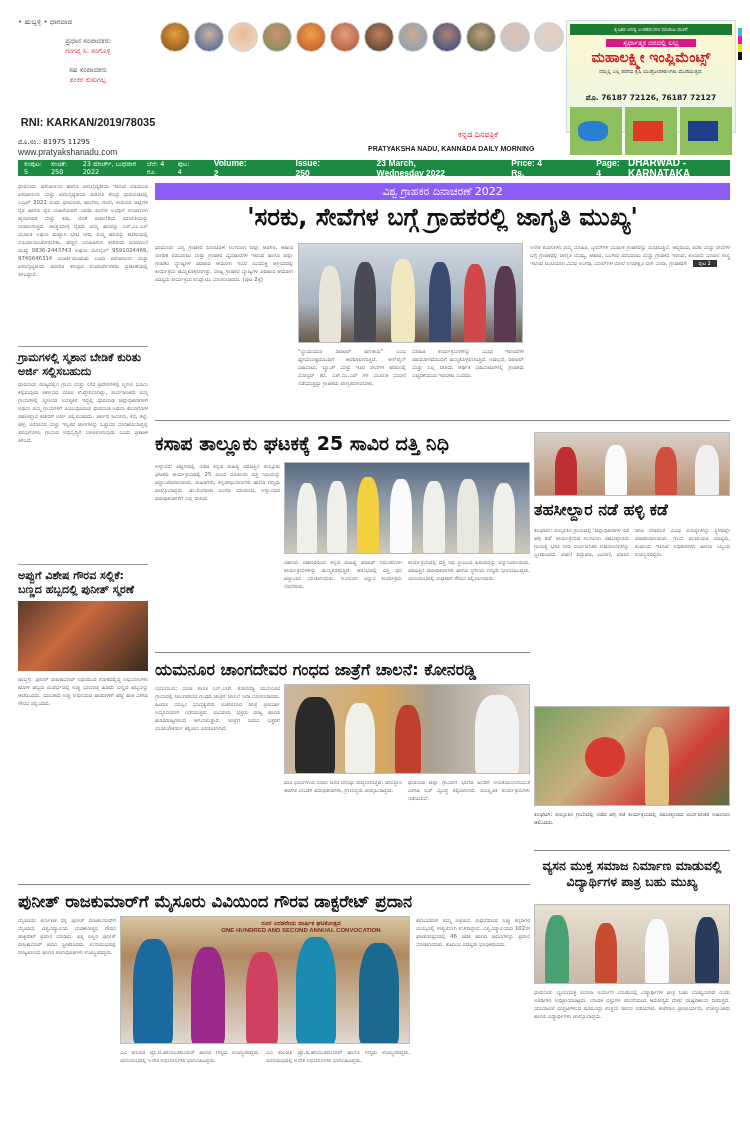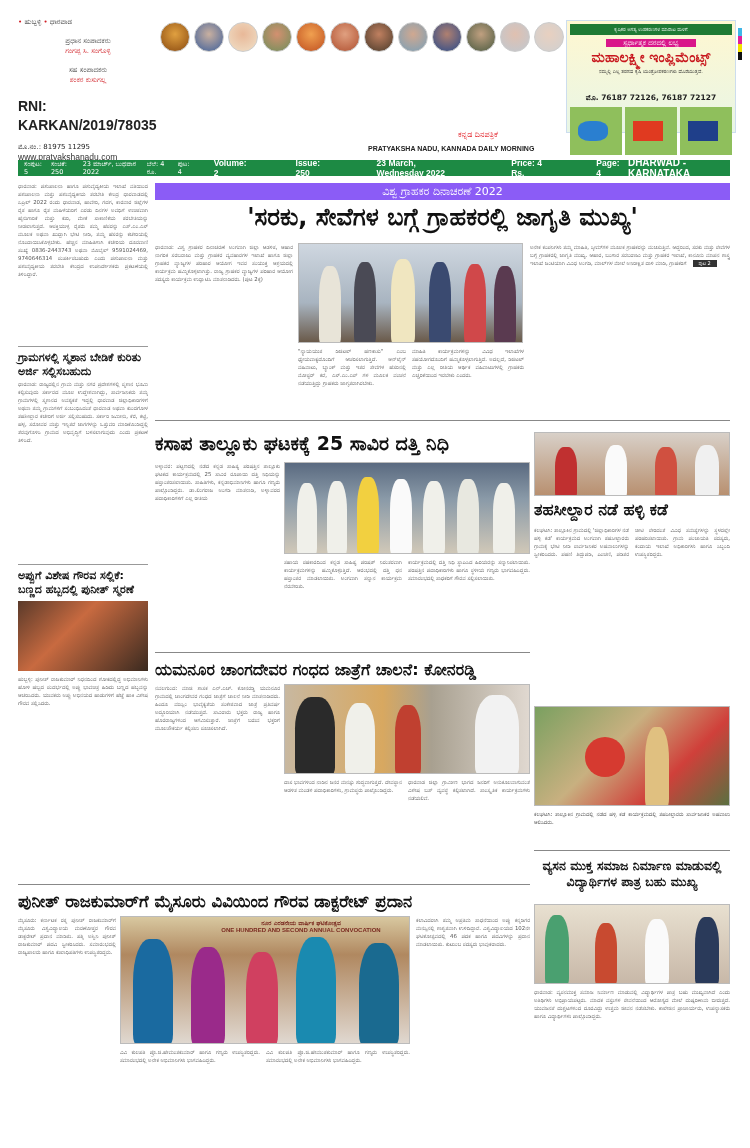--- a/index.html
+++ b/index.html
@@ -3,21 +3,21 @@
 <meta charset="utf-8">
 <style>
   * { box-sizing: border-box; margin: 0; padding: 0; }
   body { width: 750px; height: 1148px; background: #fff; font-family: "DejaVu Sans", sans-serif; color: #222; overflow: hidden; position: relative; }
   .masthead { position: absolute; left: 0; top: 0; width: 750px; height: 158px; }
   .left-meta { position: absolute; left: 18px; top: 18px; width: 140px; font-size: 7px; line-height: 1.35; }
   .left-meta .tag { color: #333; }
   .left-meta .tag .dot { color: #d01f25; }
   .left-meta .role { text-align: center; margin-top: 10px; color: #444; }
   .left-meta .person { text-align: center; color: #d01f25; }
-  .left-meta .rni { font-weight: bold; font-size: 14px; margin-top: 12px; font-family: "Liberation Sans", sans-serif; }
+  .left-meta .rni { font-weight: bold; font-size: 11px; margin-top: 30px; font-family: "Liberation Sans", sans-serif; text-align: center; }
   .left-meta .contact { margin-top: 8px; font-size: 7px; }
   .left-meta .url { font-family: "Liberation Sans", sans-serif; font-size: 8.5px; color: #333; }
   .portraits { position: absolute; left: 160px; top: 22px; display: flex; gap: 4px; }
   .portrait { width: 30px; height: 30px; border-radius: 50%; border: 1px solid #ccc; }
   .title { position: absolute; left: 135px; top: 50px; font-size: 92px; font-weight: bold; color: #e21e26; font-family: "DejaVu Sans", sans-serif; letter-spacing: -2px; line-height: 1; }
   .subtitle-kn { position: absolute; left: 458px; top: 130px; font-size: 8px; color: #e21e26; }
   .subtitle-en { position: absolute; left: 368px; top: 145px; font-size: 7px; font-weight: bold; font-family: "Liberation Sans", sans-serif; }
   .ad { position: absolute; left: 566px; top: 20px; width: 170px; height: 113px; background: linear-gradient(#fff7d0, #e8f6e6); border: 1px solid #cde; padding: 3px; }
   .ad .ad-top { background: #1f7a34; color: #fff; font-size: 5px; text-align: center; padding: 2px; }
   .ad .ad-tag { background: #d9168a; color: #fff; font-size: 7px; text-align: center; width: 90px; margin: 4px auto 2px; }

